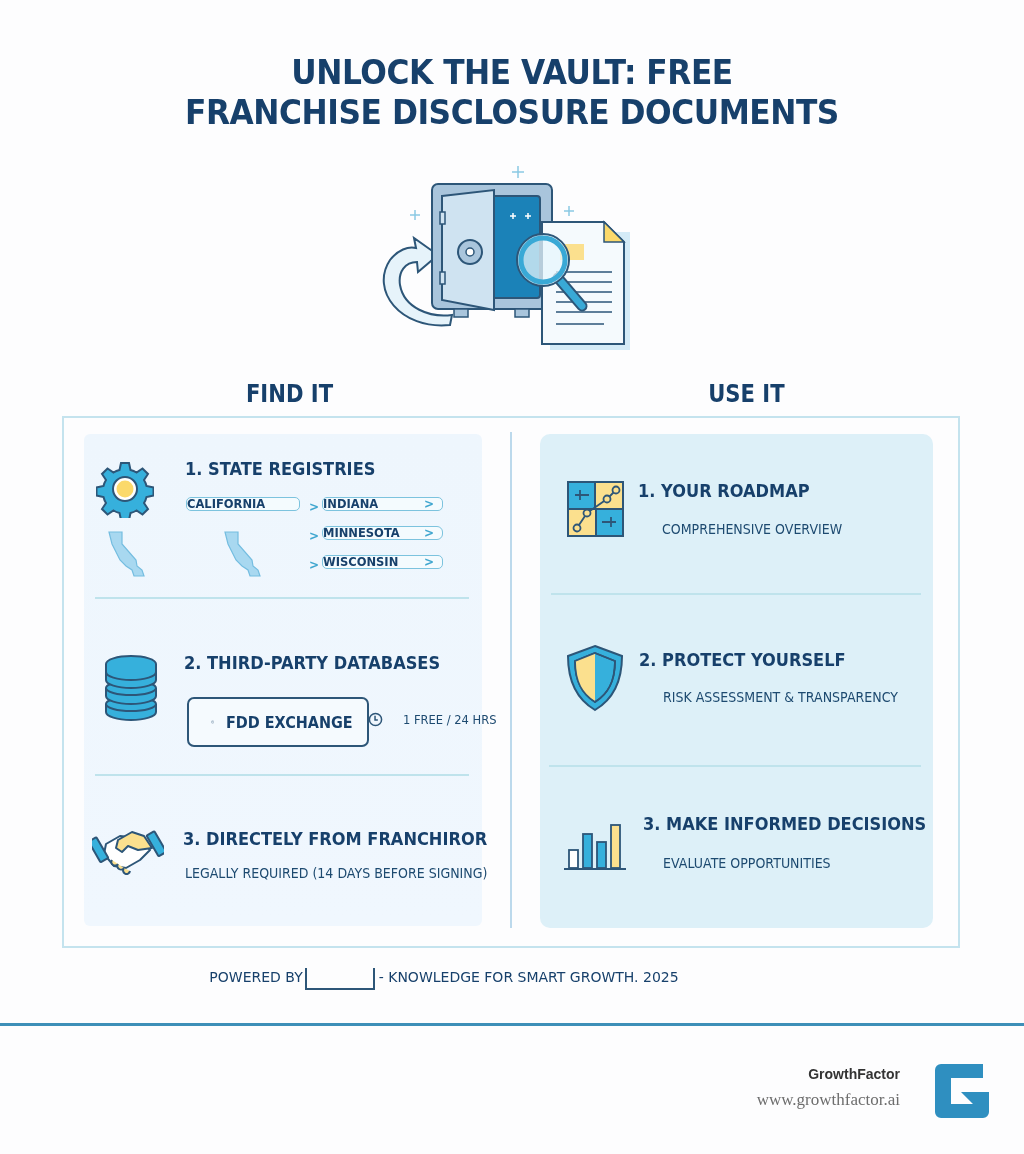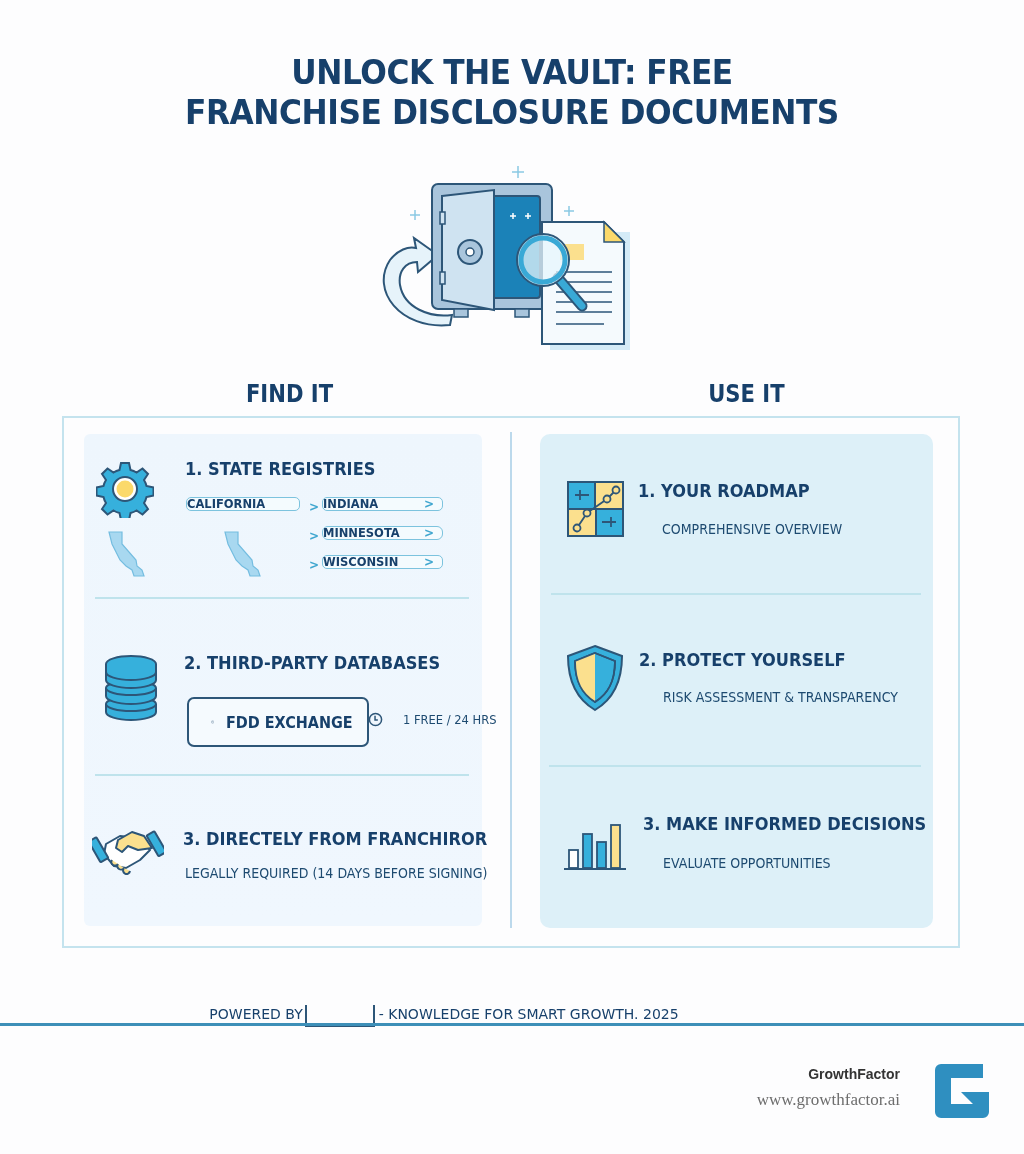--- a/index.html
+++ b/index.html
@@ -14,21 +14,21 @@
   .panel-right { position: absolute; left: 540px; top: 434px; width: 393px; height: 494px; background: #ddf0f8; border-radius: 10px; }
   .hr { position: absolute; height: 2px; background: #bfe3ec; }
   .h { position: absolute; font-family: "DejaVu Sans", sans-serif; font-weight: bold; font-size: 18px; color: #17406b; transform-origin: left center; transform: scaleX(0.9); white-space: nowrap; }
   .sub { position: absolute; font-family: "DejaVu Sans", sans-serif; font-size: 14px; color: #1d4a70; transform-origin: left center; transform: scaleX(0.9); white-space: nowrap; }
   .pill { position: absolute; height: 14px; border: 1.5px solid #7cc3de; border-radius: 5px; background: #f4fbfe; font-family: "DejaVu Sans", sans-serif; font-weight: bold; font-size: 11.5px; color: #17406b; display: flex; align-items: center; justify-content: flex-start; }
   .pill .chev { position: absolute; right: 8px; color: #3fa6cf; font-weight: bold; font-size: 12px; }
   .arrow { position: absolute; color: #3fa6cf; font-weight: bold; font-size: 12px; font-family: "DejaVu Sans", sans-serif; }
   .fdd { position: absolute; left: 187px; top: 697px; width: 182px; height: 50px; border: 2px solid #2d5678; border-radius: 7px; background: #f5fafe; display: flex; align-items: center; padding-left: 22px; }
   .fdd-label { font-family: "DejaVu Sans", sans-serif; font-weight: bold; font-size: 16px; color: #17406b; margin-left: 12px; transform: scaleX(0.9); transform-origin: left center; white-space: nowrap; }
   .free-note { position: absolute; left: 368px; top: 712px; display: flex; align-items: center; gap: 20px; font-family: "DejaVu Sans", sans-serif; font-size: 11.5px; color: #1d4a70; white-space: nowrap; }
-  .footer-line { position: absolute; left: 0; top: 968px; width: 888px; text-align: center; font-family: "DejaVu Sans", sans-serif; font-size: 14px; color: #17406b; margin-top: 37px; }
+  .footer-line { position: absolute; left: 0; top: 968px; width: 888px; text-align: center; font-family: "DejaVu Sans", sans-serif; font-size: 14px; color: #17406b; }
   .footer-line .blank { display: inline-block; width: 70px; height: 22px; border-left: 2px solid #2d5678; border-right: 2px solid #2d5678; border-bottom: 2px solid #2d5678; vertical-align: -8px; margin: 0 4px 0 2px; }
   .rule { position: absolute; left: 0; top: 1023px; width: 1024px; height: 3px; background: #3d8fb8; }
   .brand-name { position: absolute; right: 124px; top: 1066px; font-family: "Liberation Sans", sans-serif; font-weight: bold; font-size: 14px; color: #333; }
   .brand-url { position: absolute; right: 124px; top: 1090px; font-family: Liberation Serif, serif; font-size: 17px; color: #6d6d6d; }
   .brand-logo { position: absolute; left: 935px; top: 1064px; width: 54px; height: 54px; }
   .icon { position: absolute; }
 </style>
 </head>
 <body>
 

